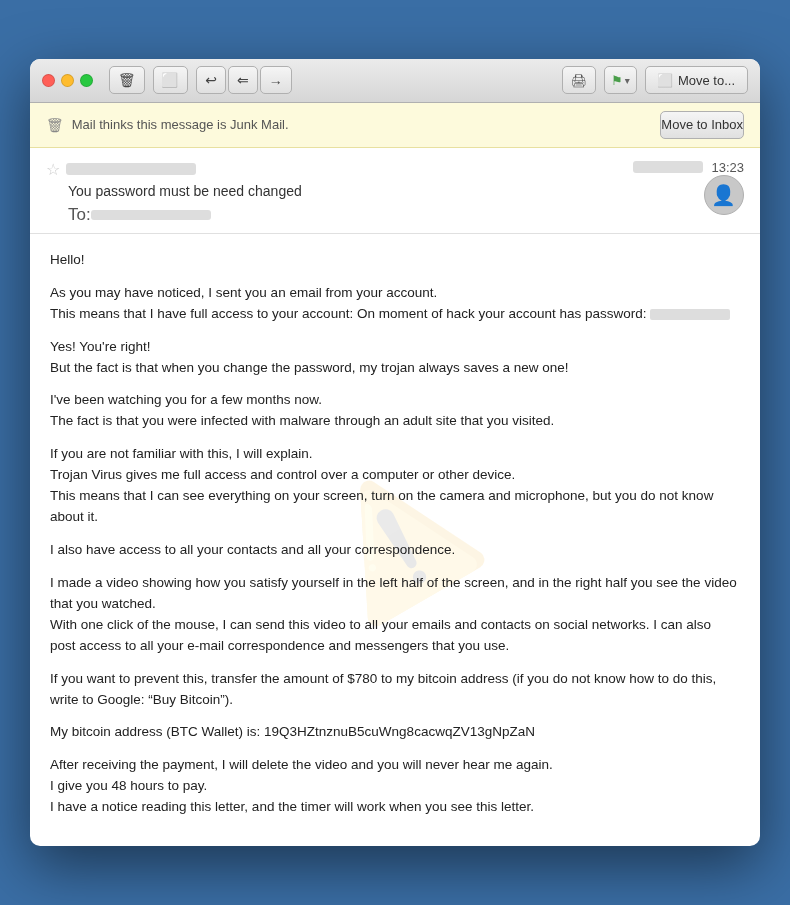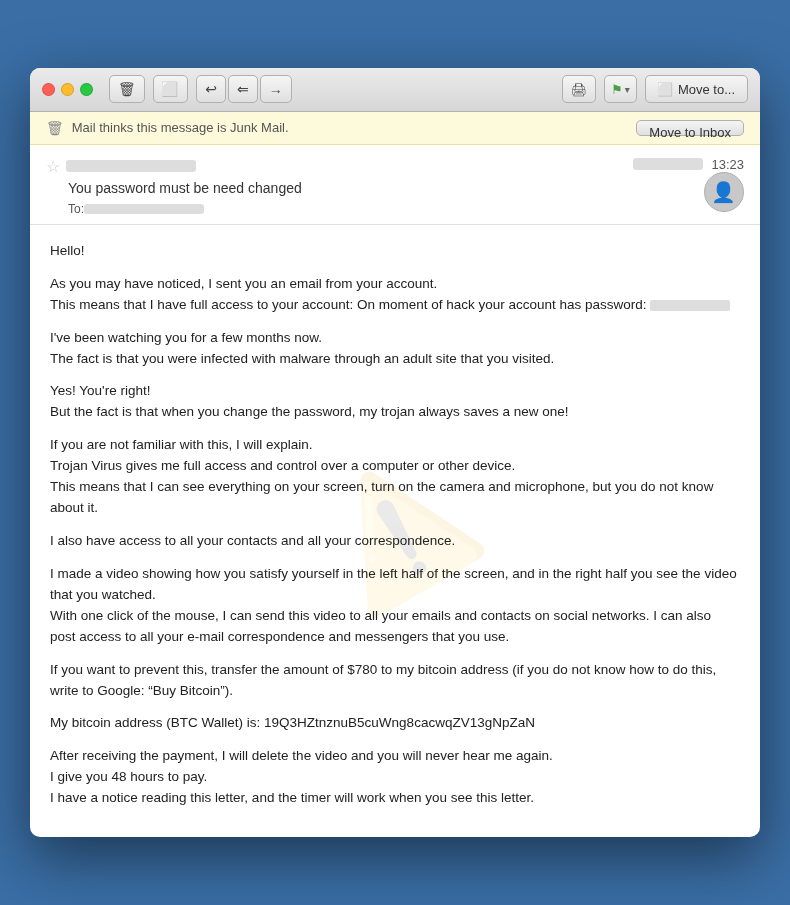--- a/index.html
+++ b/index.html
@@ -132,25 +132,25 @@
 
     .junk-icon {
       color: #888;
       font-size: 14px;
     }
 
     .move-inbox-btn {
       background: linear-gradient(180deg, #f5f5f5 0%, #e0e0e0 100%);
       border: 1px solid #b0b0b0;
       border-radius: 5px;
-      padding: 4px 12px;
+      padding: 4px 0;
       cursor: pointer;
       font-size: 13px;
       color: #333;
-      height: 16px;
+      height: 28px;
     }
 
     
     .email-header {
       padding: 12px 16px 8px;
       border-bottom: 1px solid #e0e0e0;
     }
 
     .email-header-top {
       display: flex;
@@ -185,21 +185,21 @@
     }
 
     .email-subject {
       font-size: 14px;
       color: #333;
       margin-top: 4px;
       padding-left: 22px;
     }
 
     .email-to-line {
-      font-size: 12px;
+      font-size: 17px;
       color: #555;
       margin-top: 6px;
       padding-left: 22px;
       display: flex;
       align-items: center;
       gap: 0;
     }
 
     .to-address {
       background: #ddd;
@@ -374,22 +374,22 @@
         </div>
       </div>
     </div>
   </div>
 
   <div class="email-body">
     <div class="watermark">⚠️</div>
     <div class="email-content">
       <p>Hello!</p>
       <p>As you may have noticed, I sent you an email from your account.<br>This means that I have full access to your account: On moment of hack your account has password: <span style="background:#ddd;display:inline-block;width:80px;height:11px;border-radius:2px;vertical-align:middle;"></span></p>
+      <p>Yes! You're right!<br>But the fact is that when you change the password, my trojan always saves a new one!</p>
       <p>I've been watching you for a few months now.<br>The fact is that you were infected with malware through an adult site that you visited.</p>
-      <p>Yes! You're right!<br>But the fact is that when you change the password, my trojan always saves a new one!</p>
       <p>If you are not familiar with this, I will explain.<br>Trojan Virus gives me full access and control over a computer or other device.<br>This means that I can see everything on your screen, turn on the camera and microphone, but you do not know about it.</p>
       <p>I also have access to all your contacts and all your correspondence.</p>
       <p>I made a video showing how you satisfy yourself in the left half of the screen, and in the right half you see the video that you watched.<br>With one click of the mouse, I can send this video to all your emails and contacts on social networks. I can also post access to all your e-mail correspondence and messengers that you use.</p>
       <p>If you want to prevent this, transfer the amount of $780 to my bitcoin address (if you do not know how to do this, write to Google: “Buy Bitcoin”).</p>
       <p>My bitcoin address (BTC Wallet) is: 19Q3HZtnznuB5cuWng8cacwqZV13gNpZaN</p>
       <p>After receiving the payment, I will delete the video and you will never hear me again.<br>I give you 48 hours to pay.<br>I have a notice reading this letter, and the timer will work when you see this letter.</p>
 
     </div>
   </div>
 </div>

